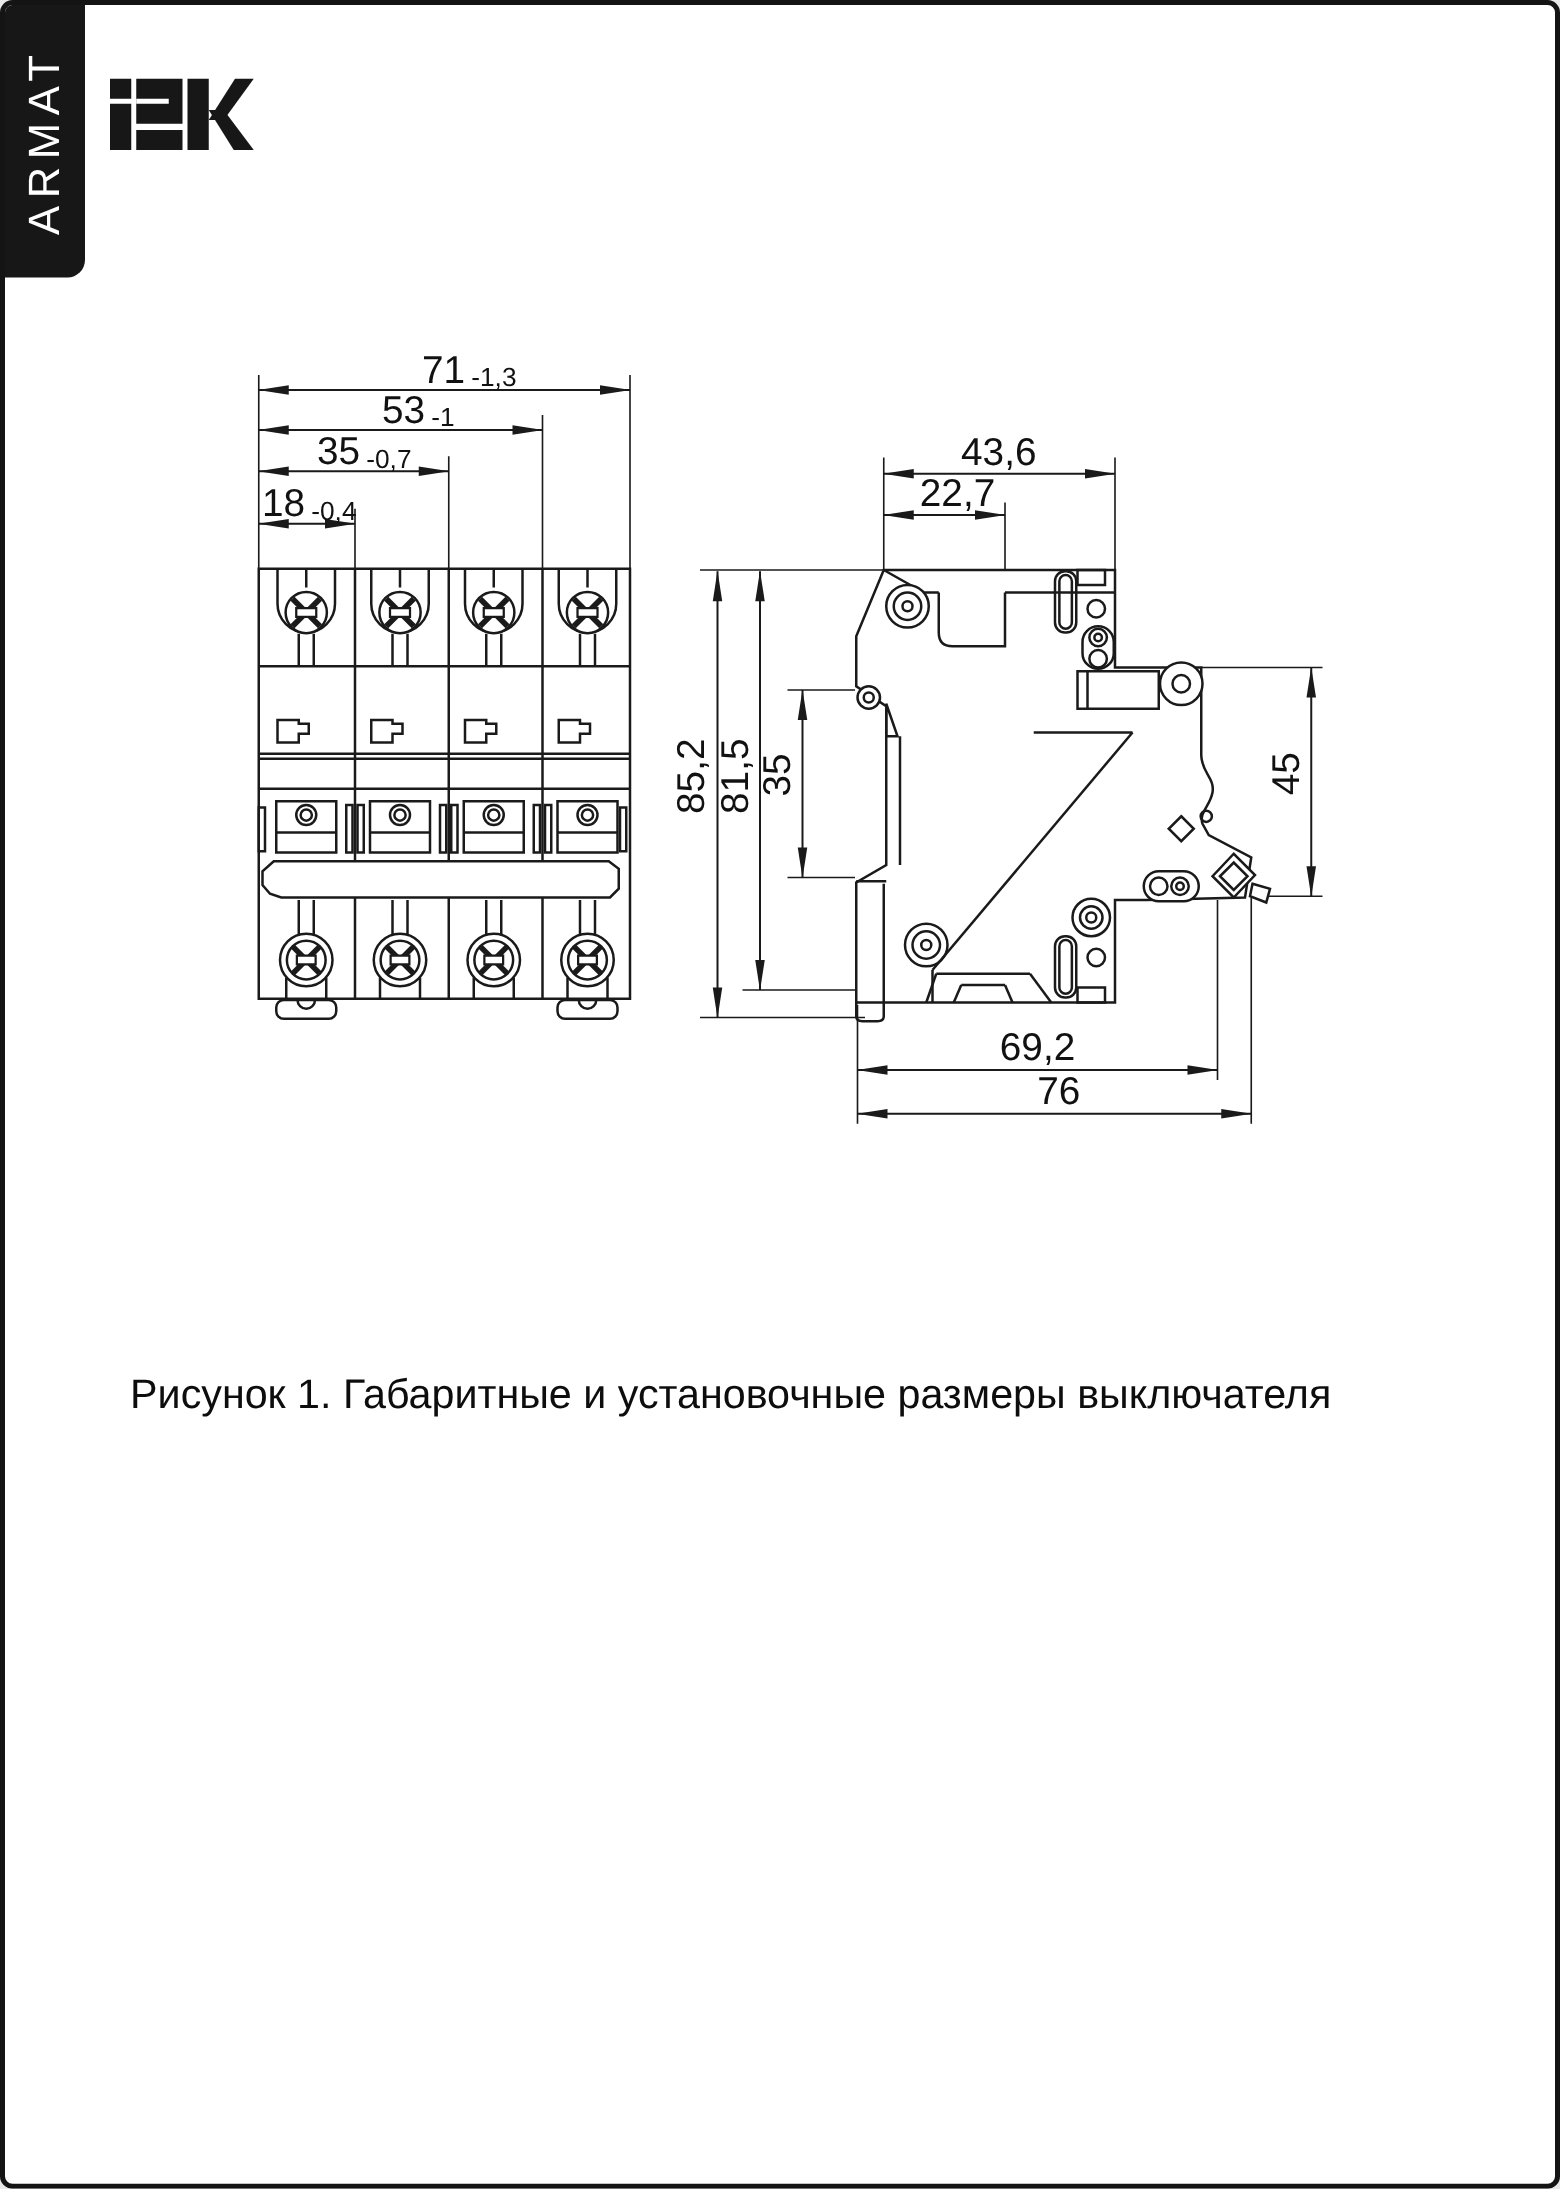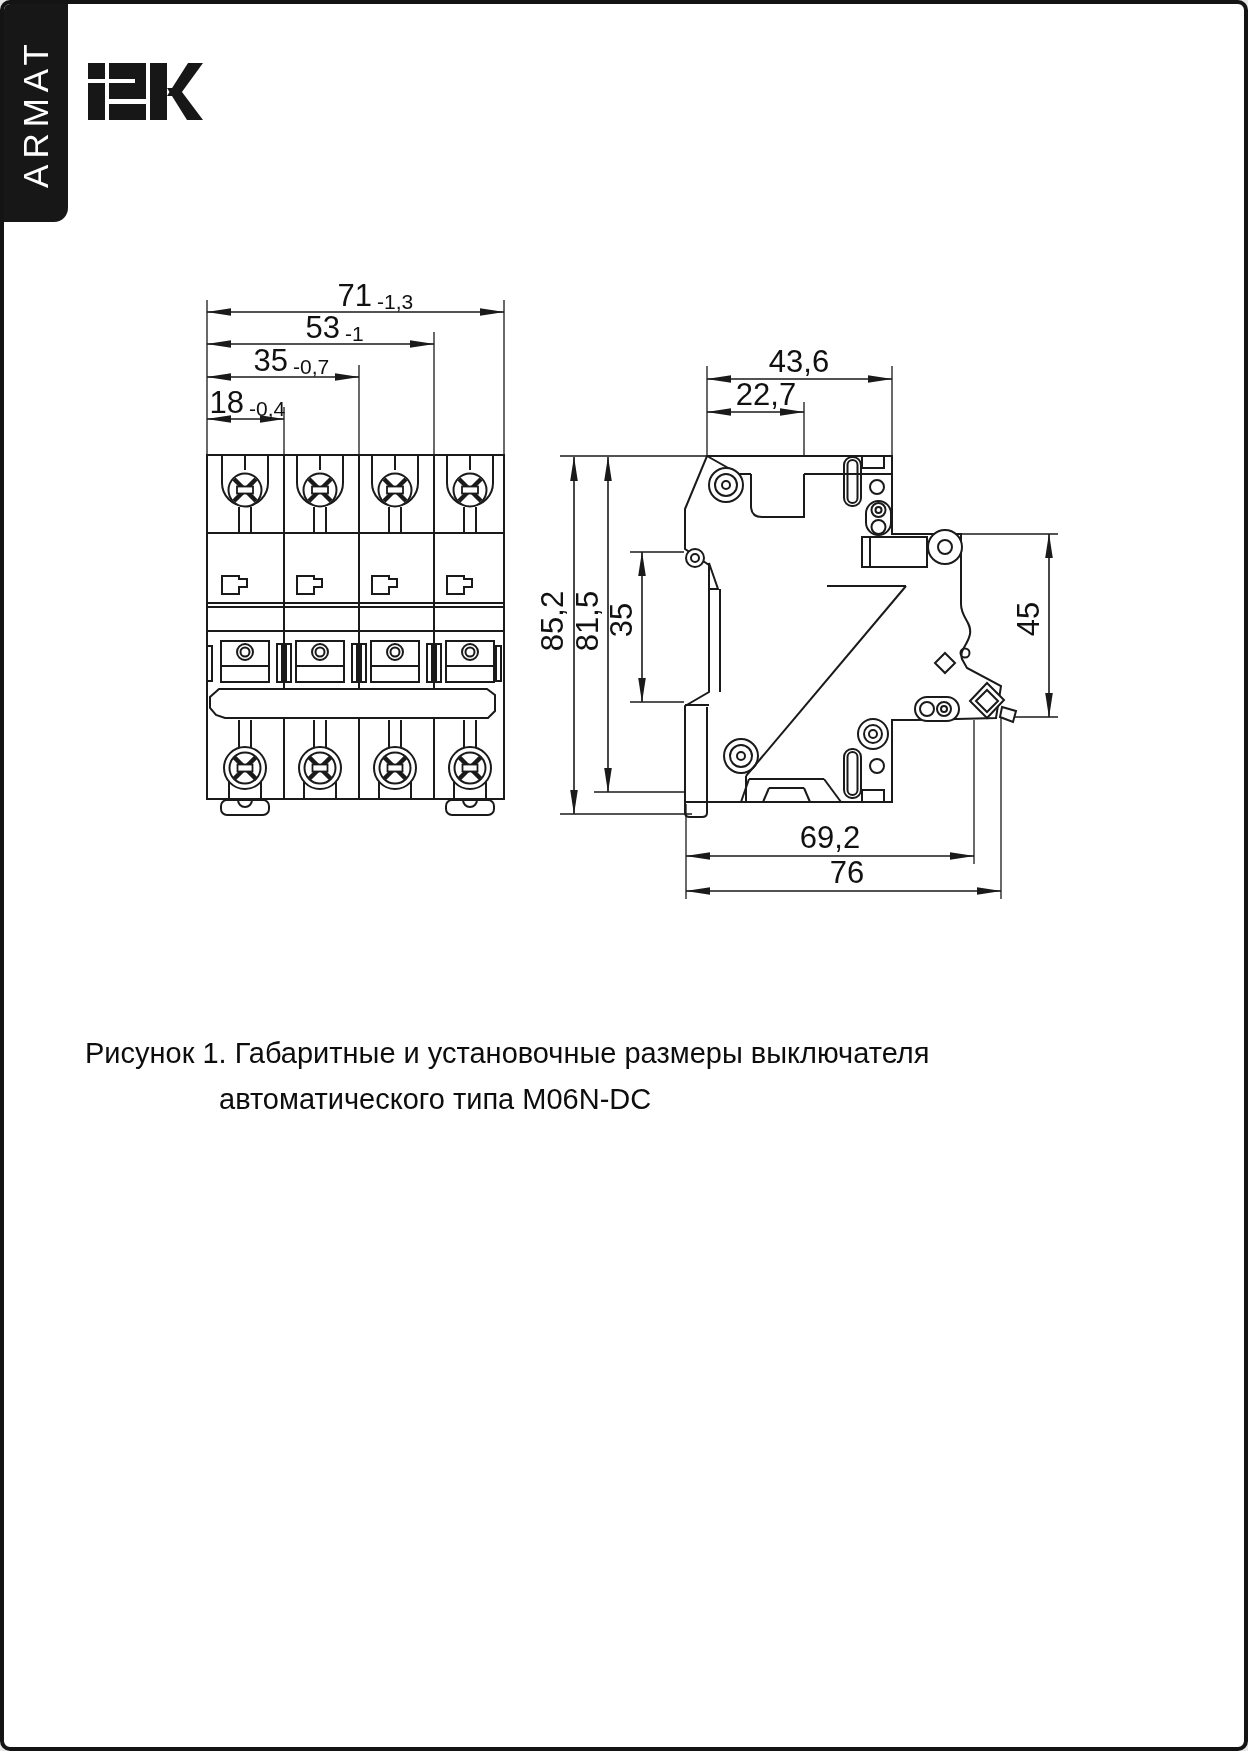--- a/index.html
+++ b/index.html
@@ -30,25 +30,26 @@
     font-weight:400;
   }
   .logo{
     position:absolute;left:82px;top:54px;
   }
   .drawing{
     position:absolute;left:0;top:0;
   }
   .caption{
     position:absolute;
-    left:81px;top:1026px;
+    left:81px;top:1088px;
     width:980px;
-    font-size:29px;
+    font-size:33px;
     line-height:46px;
     color:#0d0d0d;
+    text-align:right;
   }
   .caption .line2{margin-left:134px;}
   svg text{
     font-family:"Liberation Sans", sans-serif;
     fill:#111111;
   }
   .dimtxt{font-size:31px;}
   .toltxt{font-size:21px;}
 </style>
 </head>
@@ -291,16 +292,15 @@
         <line x1="820" y1="775" x2="837" y2="798"></line>
         <line x1="765" y1="784" x2="800" y2="784"></line>
         <line x1="765" y1="784" x2="759" y2="798"></line>
         <line x1="800" y1="784" x2="806" y2="798"></line>
       </g>
     </g>
   </svg>
 
   <div class="caption">
     <div class="line1">Рисунок 1. Габаритные и установочные размеры выключателя</div>
-    <div class="line2">автоматического типа M06N-DC</div>
   </div>
 
 </div>
 
 </body></html>

